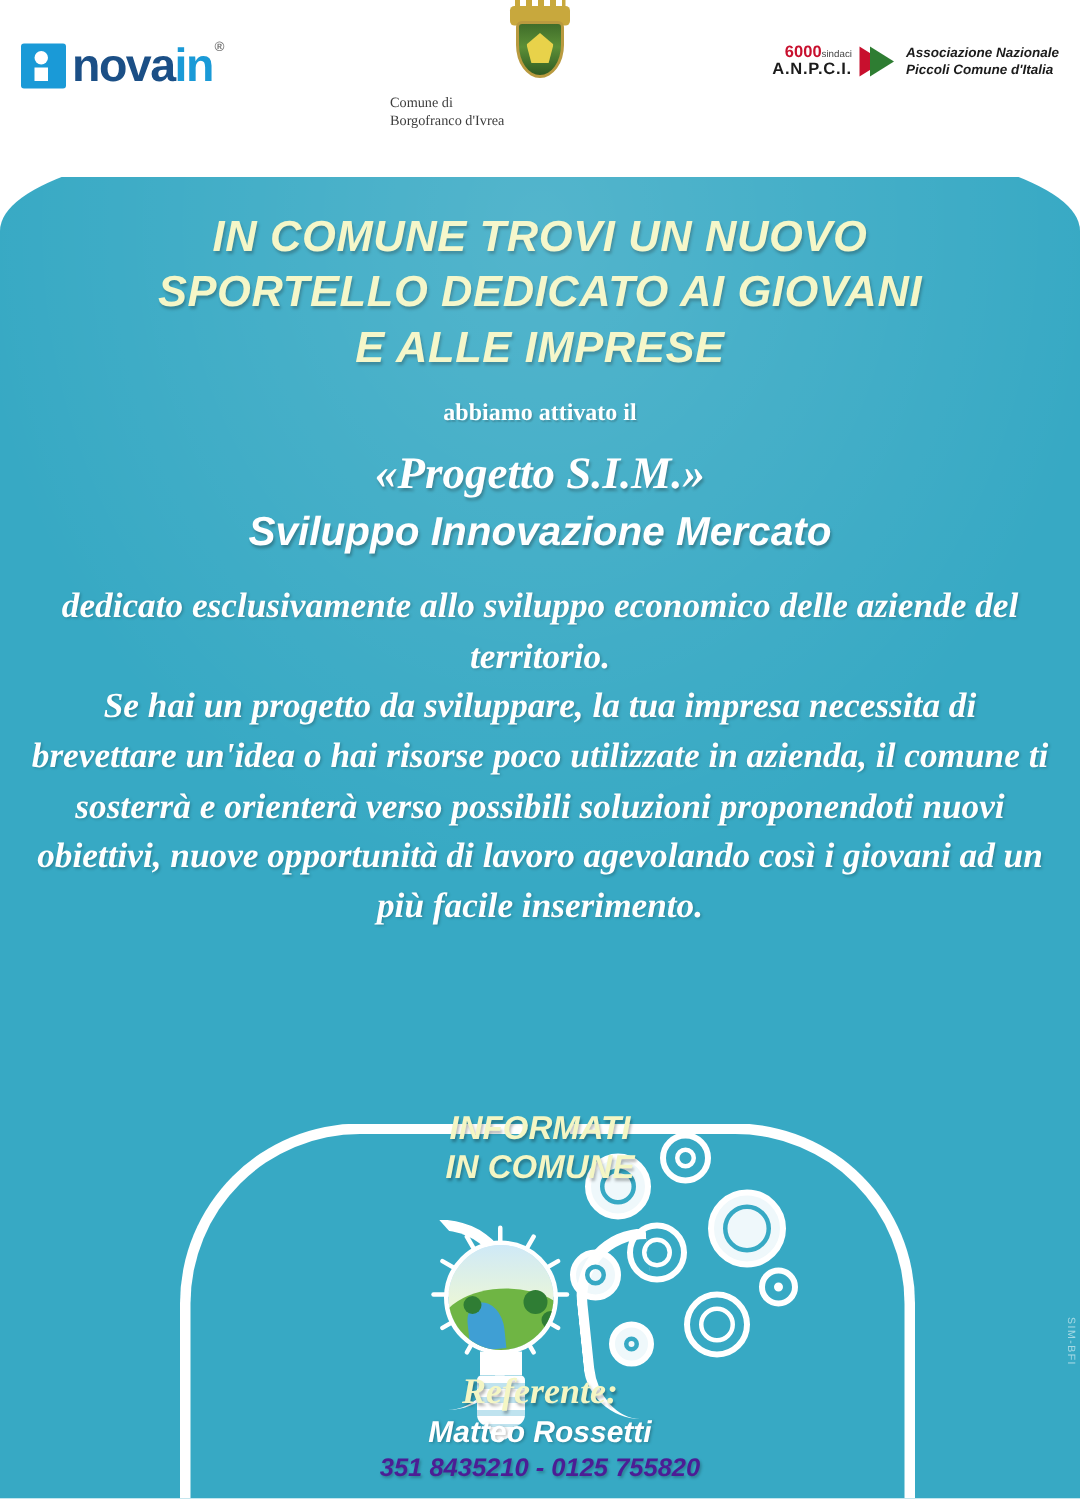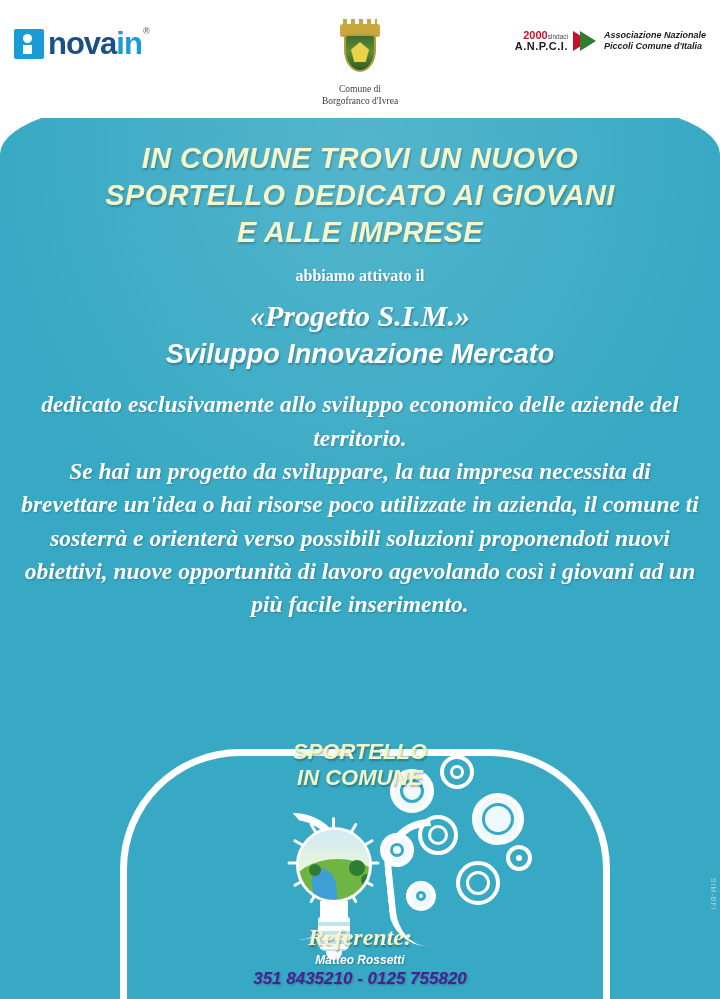--- a/index.html
+++ b/index.html
@@ -74,22 +74,21 @@
     font-size: 9px;
     color: #777;
     vertical-align: top;
     margin-left: 1px;
   }
 
   .crest-block {
     position: absolute;
     left: 50%;
     transform: translateX(-50%);
-    top: 24px;
-    text-align: center;
+    top: 4px;
     width: 200px;
   }
   .crest {
     width: 44px;
     height: 56px;
     margin: 0 auto;
     position: relative;
   }
   .crest-shield {
     position: absolute;
@@ -472,21 +471,21 @@
     font-weight: bold;
     font-style: italic;
     font-size: 24px;
     font-family: "Liberation Serif", serif;
     text-shadow: 1px 2px 2px rgba(0,0,0,.3);
   }
   .ref-name {
     color: #ffffff;
     font-weight: bold;
     font-style: italic;
-    font-size: 12px;
+    font-size: 20px;
     margin-top: 2px;
     text-shadow: 1px 1px 2px rgba(0,0,0,.25);
   }
   .ref-phone {
     color: #4c1d95;
     font-weight: bold;
     font-style: italic;
     font-size: 17px;
     margin-top: 2px;
     text-shadow: 1px 1px 2px rgba(0,0,0,.25);
@@ -519,21 +518,21 @@
         <span class="crest-shield"></span>
       </div>
       <div class="crest-caption">
         <div>Comune di</div>
         <div>Borgofranco d'Ivrea</div>
       </div>
     </div>
 
     <div class="logo-anpci">
       <div class="anpci-left">
-        <div class="anpci-5000"><span>2000</span><small>sindaci</small></div>
+        <div class="anpci-5000"><span>6000</span><small>sindaci</small></div>
         <div class="anpci-name">A.N.P.C.I.</div>
       </div>
       <span class="anpci-arrow"></span>
       <div class="anpci-right">
         <div>Associazione Nazionale</div>
         <div>Piccoli Comune d'Italia</div>
       </div>
     </div>
   </div>
 
@@ -598,21 +597,21 @@
           <span class="gear filled" style="left:112px; top:44px;  width:52px; height:52px;"></span>
           <span class="gear" style="left:58px;  top:66px;  width:40px; height:40px;"></span>
           <span class="gear filled" style="left:20px;  top:84px;  width:34px; height:34px;"></span>
           <span class="gear" style="left:96px;  top:112px; width:44px; height:44px;"></span>
           <span class="gear filled" style="left:46px;  top:132px; width:30px; height:30px;"></span>
           <span class="gear" style="left:146px; top:96px;  width:26px; height:26px;"></span>
         </div>
       </div>
 
       <div class="informati">
-        <div>SPORTELLO</div>
+        <div>INFORMATI</div>
         <div>IN COMUNE</div>
       </div>
 
       <div class="referente">
         <div class="ref-title">Referente:</div>
         <div class="ref-name">Matteo Rossetti</div>
         <div class="ref-phone">351 8435210 - 0125 755820</div>
       </div>
 
       <div class="side-code">SIM-BFI</div>

